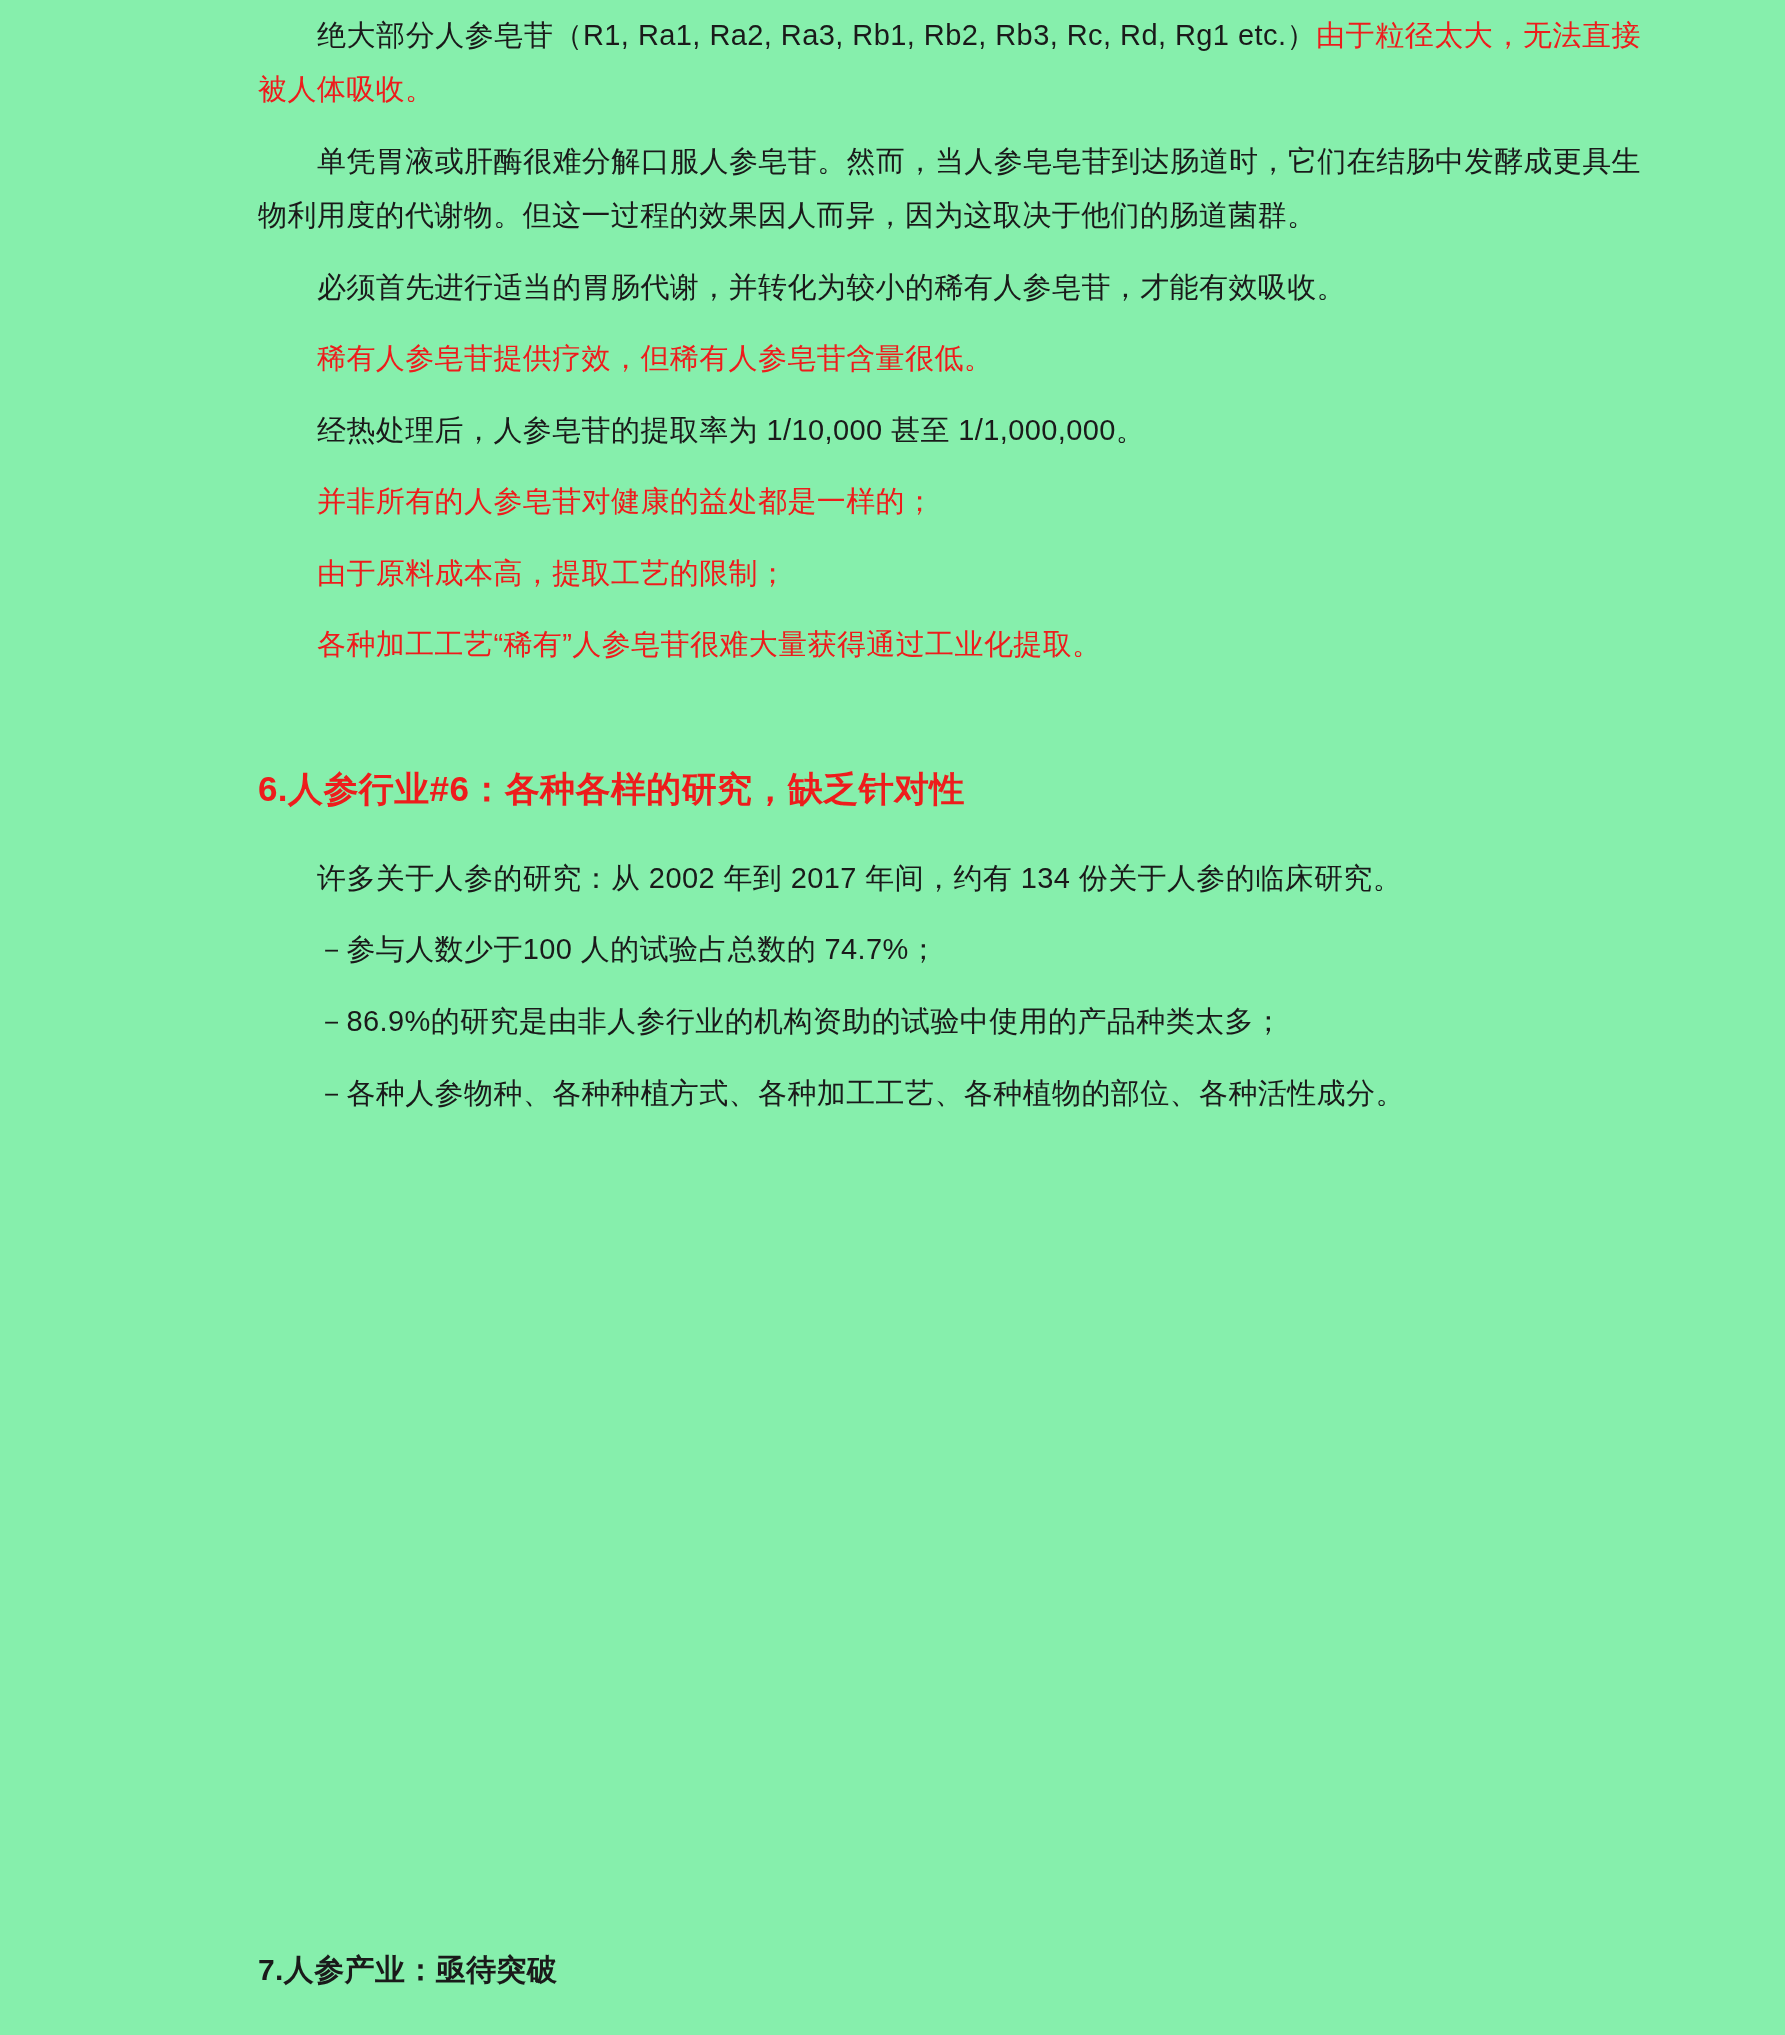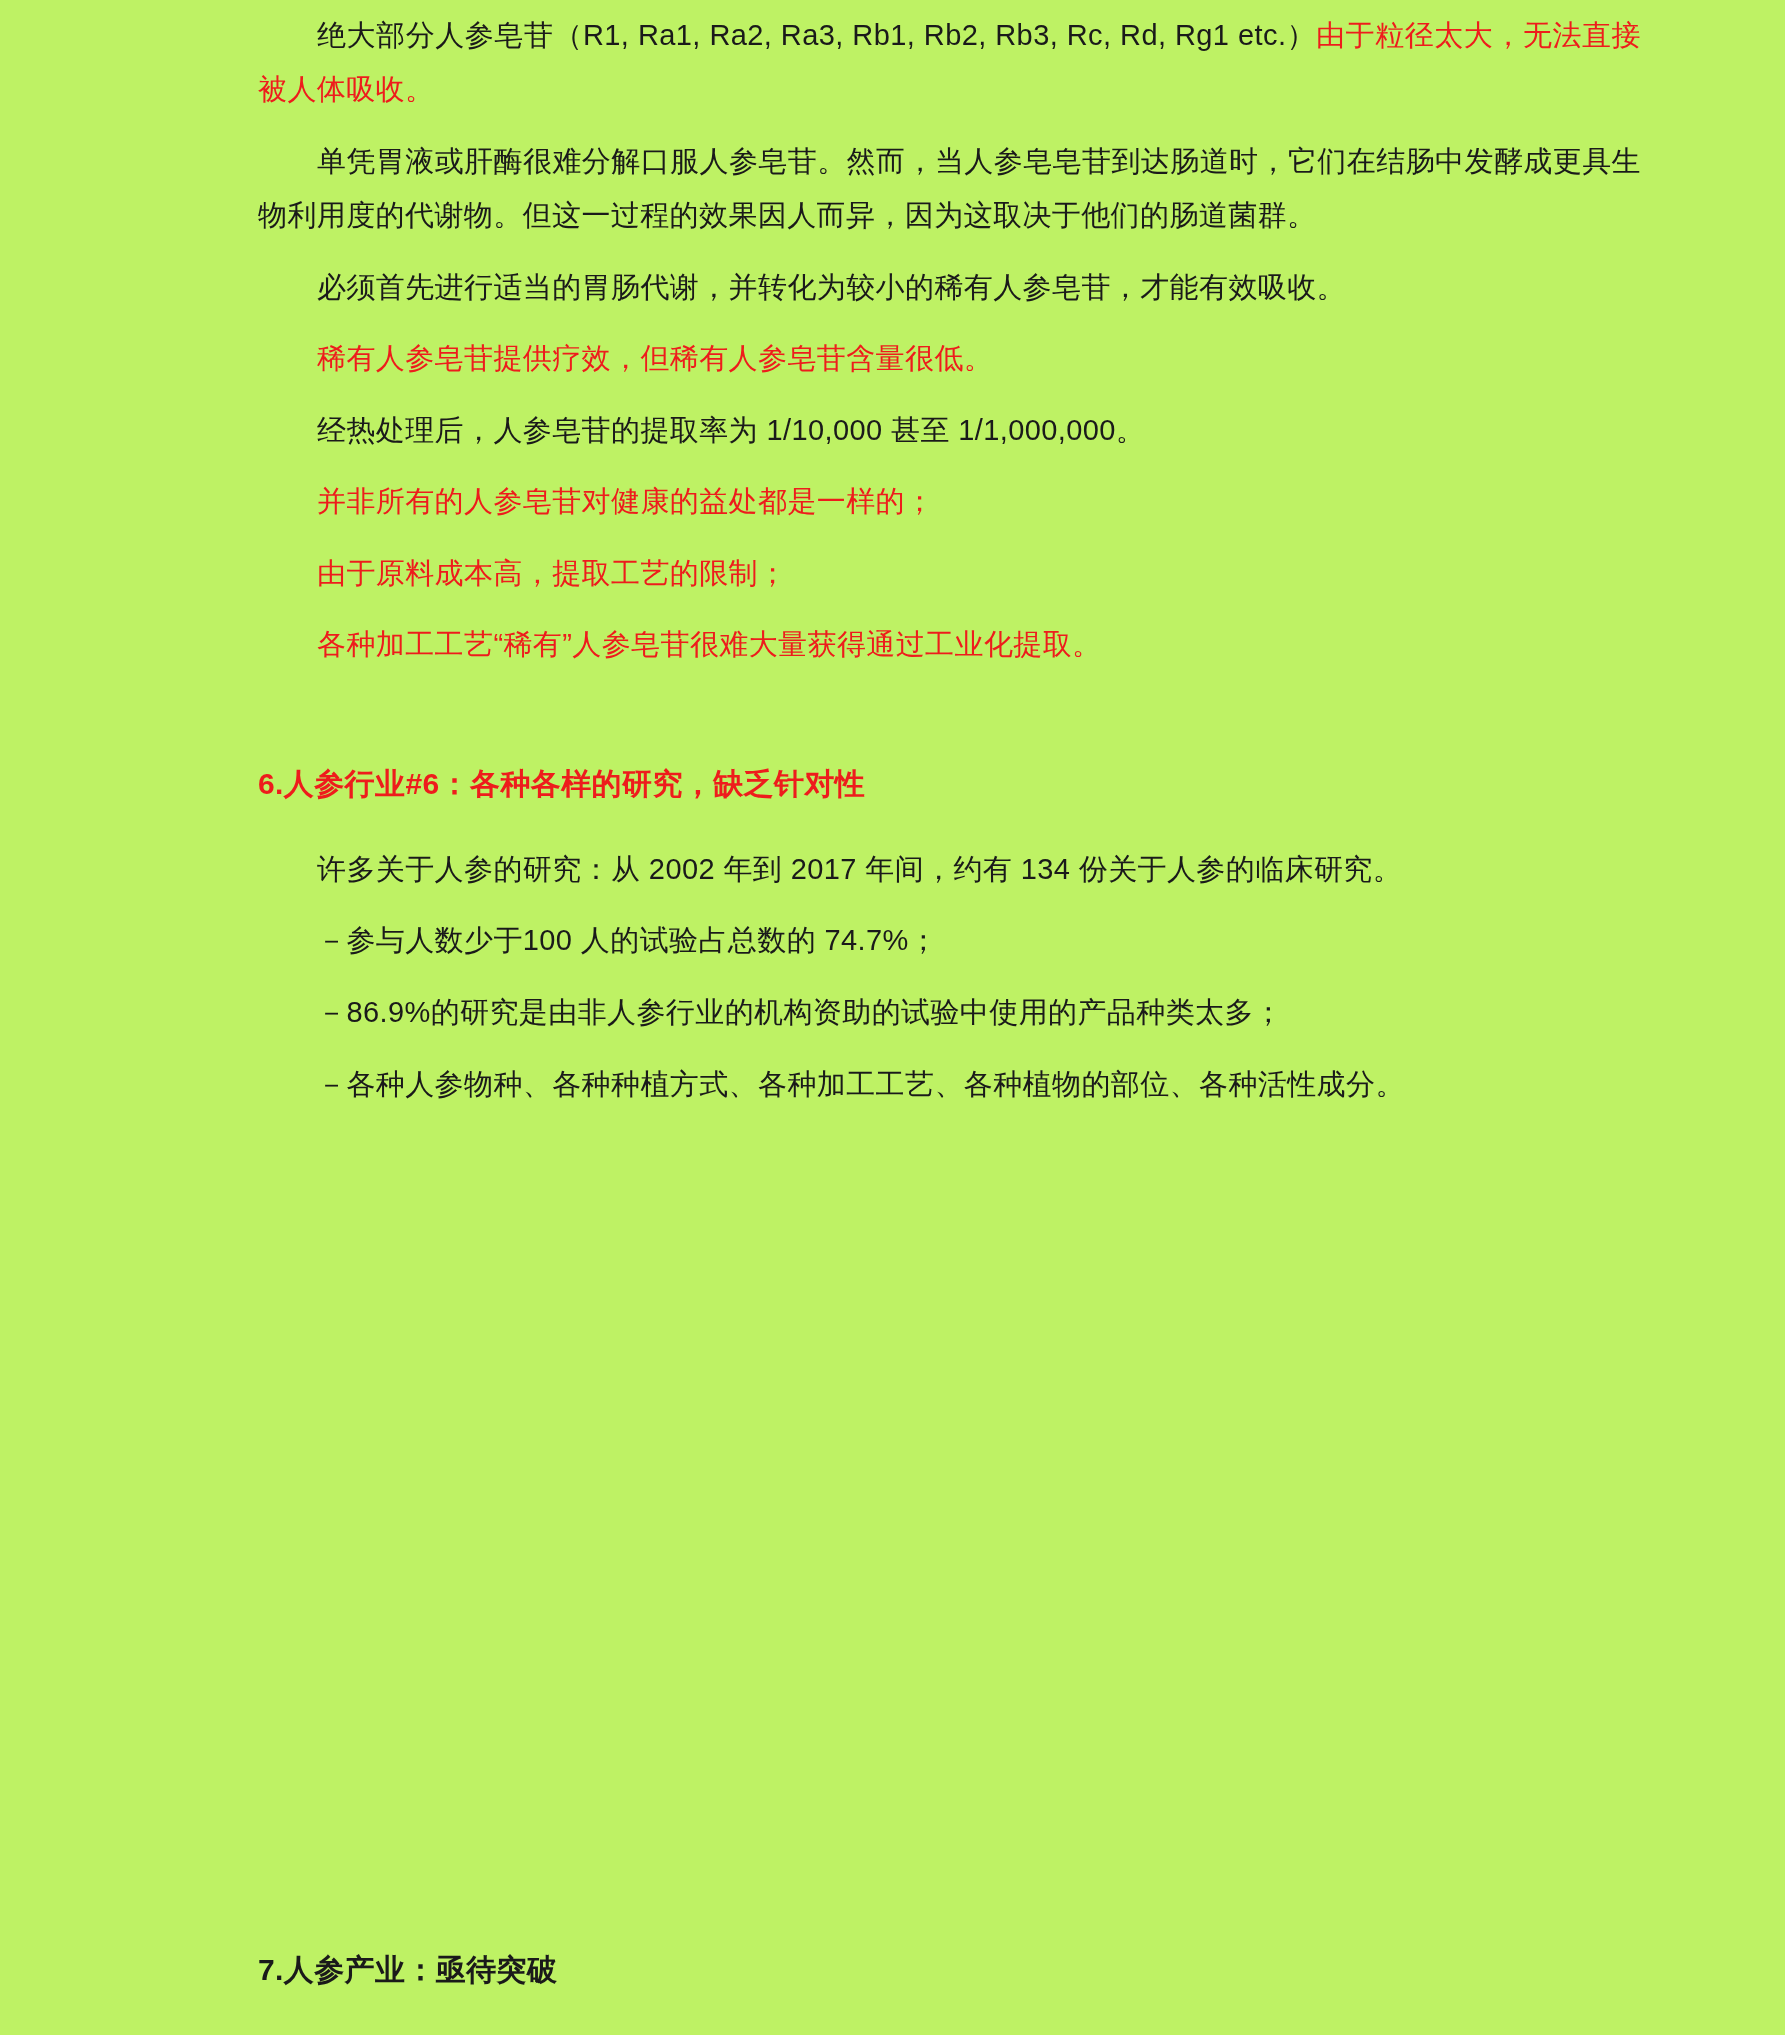--- a/index.html
+++ b/index.html
@@ -7,21 +7,21 @@
     padding: 0;
     background: #ffffff;
   }
   body {
     font-family: "Liberation Sans", "DejaVu Sans", sans-serif;
   }
   .page {
     width: 1786px;
     min-height: 2035px;
     margin: 0 auto;
-    background: #bef264;
+    background: #86efac;
     box-sizing: border-box;
     padding: 0 145px 0 258px;
     position: relative;
   }
   .doc-body {
     padding-top: 7.8px;
   }
   p {
     margin: 0;
     font-size: 29px;
@@ -47,21 +47,21 @@
     text-indent: 0;
     padding-left: 59px;
     position: relative;
   }
   .bullet-inner {
     display: block;
     padding-left: 20.4px;
     text-indent: -20.4px;
   }
   .heading {
-    font-size: 30px;
+    font-size: 35px;
     font-weight: bold;
     color: #ee1c1c;
     letter-spacing: 0.4px;
     margin: 0;
     line-height: 1.8;
   }
   .heading-black {
     font-size: 30px;
     font-weight: bold;
     color: #1a1a1a;

